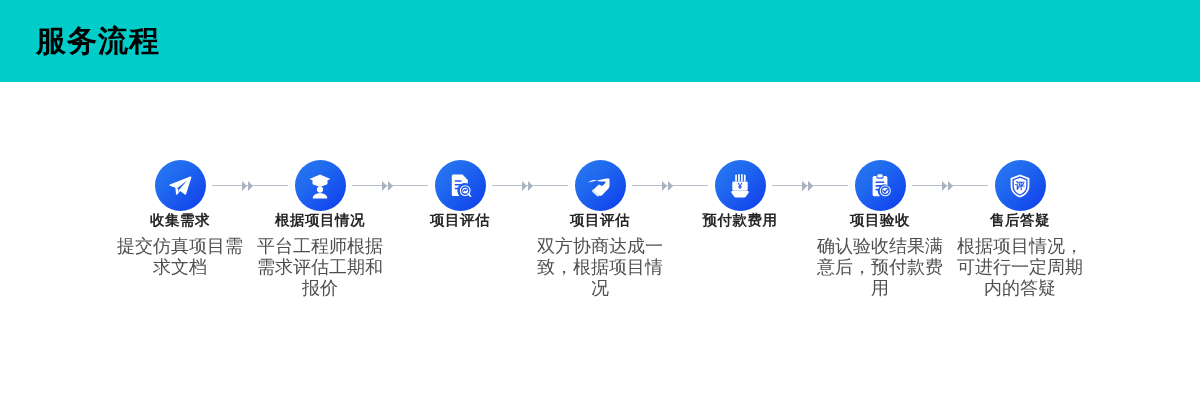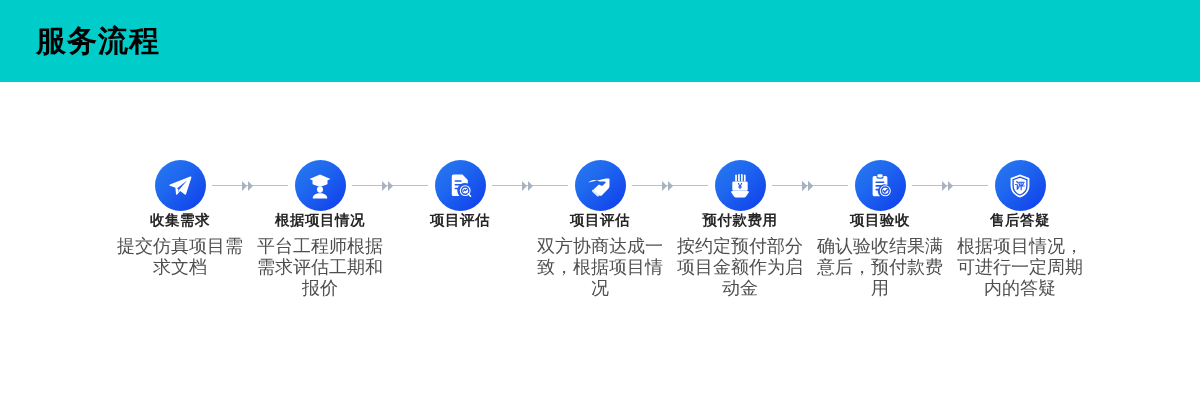--- a/index.html
+++ b/index.html
@@ -255,21 +255,20 @@
             <rect fill="#ffffff" x="12.1" y="2.0" width="1.7" height="7.6" rx=".8"></rect>
             <rect fill="#ffffff" x="15.0" y="2.0" width="1.7" height="7.6" rx=".8"></rect>
             <rect fill="#ffffff" x="17.9" y="2.6" width="1.7" height="7" rx=".8"></rect>
             <rect fill="#ffffff" x="6.3" y="9.4" width="15.4" height="9.4" rx="1.4"></rect>
             <text x="14" y="17" font-family="Liberation Sans, sans-serif" font-size="8.2" font-weight="bold" fill="#1a4fef" text-anchor="middle">¥</text>
             <path fill="#ffffff" d="M6.2 18.9h15.6c.9 0 1.4 1 .9 1.7l-2.5 3.6c-.6.9-1.6 1.4-2.7 1.4h-7c-1.1 0-2.1-.5-2.7-1.4l-2.5-3.6c-.5-.7 0-1.7.9-1.7z"></path>
           </svg>
         </span>
       </div>
       <div class="step-title">预付款费用</div>
-      <div class="step-desc">按约定预付部分项目金额作为启动金</div>
     </div>
 
     <div class="connector">
       <div class="conn-inner">
         <div class="conn-line"></div>
         <span class="conn-arrow">
           <svg width="18" height="12" viewBox="0 0 18 12">
             <path fill="#a9b2c0" d="M1 1l5 5-5 5z"></path>
             <path fill="#a9b2c0" d="M7 1l5 5-5 5z"></path>
           </svg>

